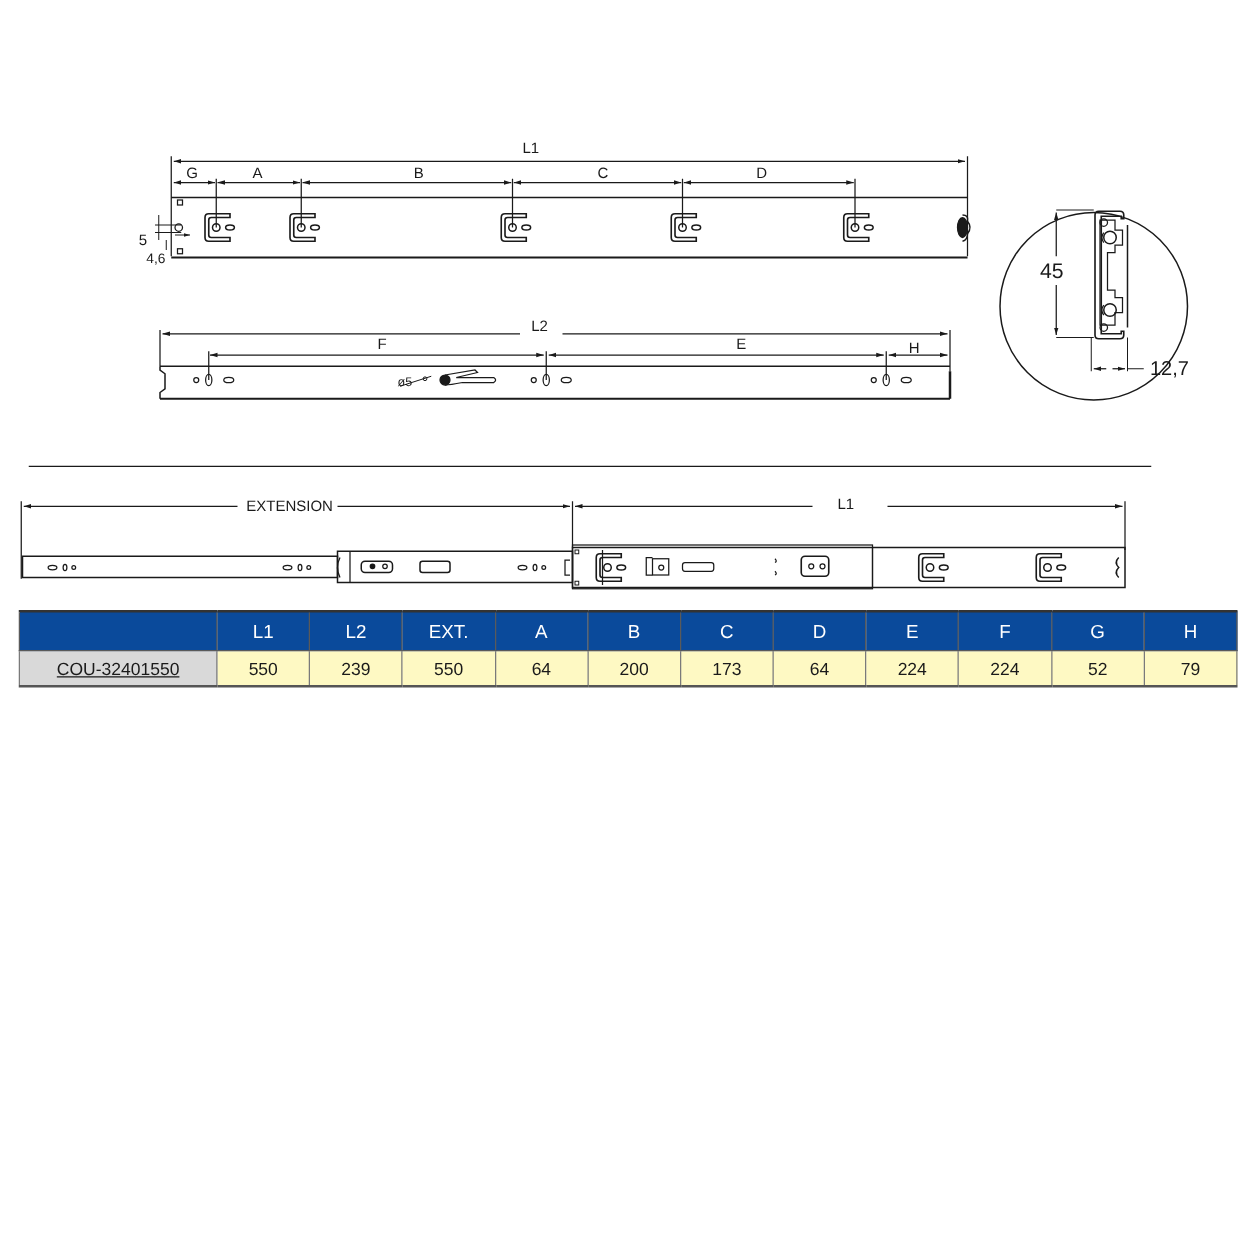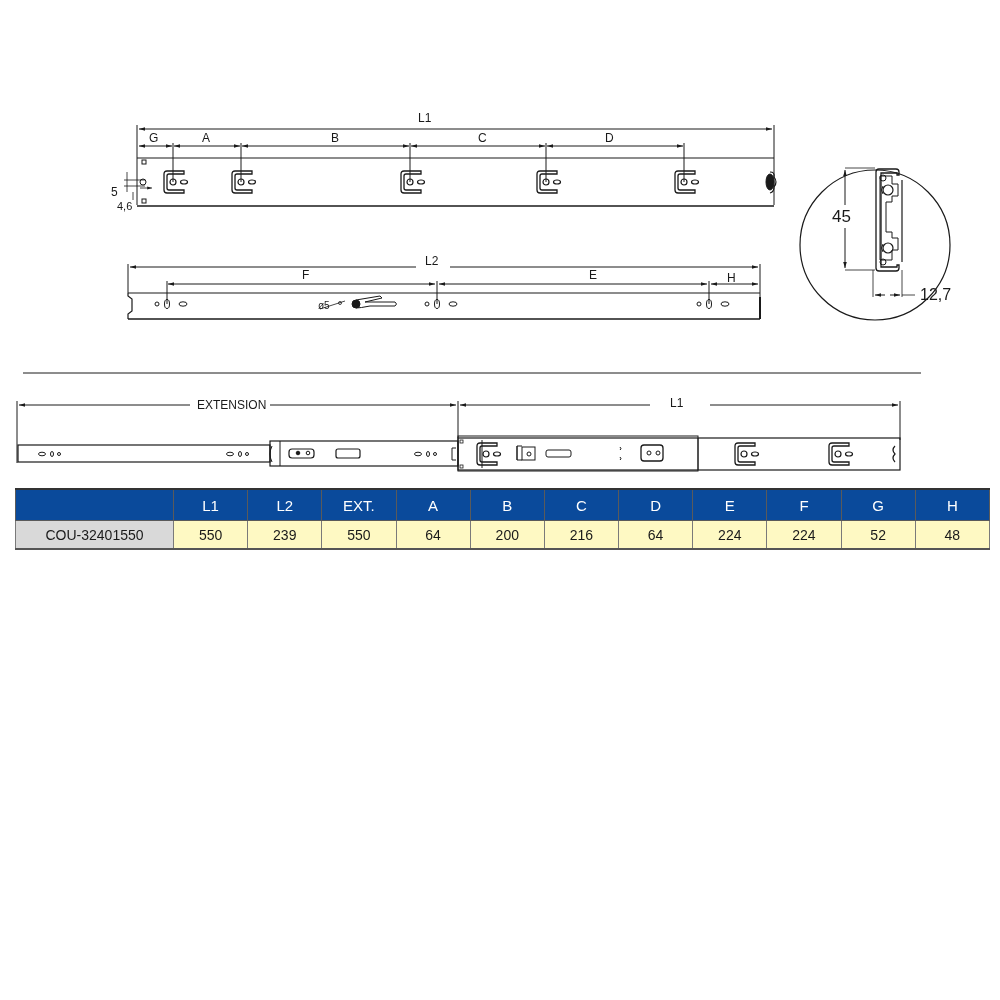--- a/index.html
+++ b/index.html
@@ -7,21 +7,21 @@
          font-family: "Liberation Sans", "DejaVu Sans", sans-serif; color: #1a1a1a; }
   svg text { font-family: "Liberation Sans", "DejaVu Sans", sans-serif; fill: #1a1a1a; }
   .drawing { position: absolute; left: 0; top: 0; width: 1000px; height: 480px; }
   .spec-table { position: absolute; left: 15px; top: 488px; width: 975px;
                 border-collapse: collapse; table-layout: fixed; }
   .spec-table th { background: #0a4a9b; color: #ffffff; font-weight: normal; font-size: 15px;
                    height: 28px; border: 1px solid #5a5a5a; border-top: 2px solid #333; text-align: center; }
   .spec-table td { background: #fef9c3; color: #1a1a1a; font-size: 14px; height: 25px;
                    border: 1px solid #7a7a7a; border-bottom: 2px solid #555; text-align: center; }
   .spec-table td.model { background: #d9d9d9; }
-  .spec-table th:first-child, .spec-table td:first-child { width: 155px; }
+  .spec-table th:first-child, .spec-table td:first-child { width: 155px; text-decoration: underline; }
 </style>
 </head>
 <body>
 
 <svg class="drawing" viewBox="0 0 1000 480" xmlns="http://www.w3.org/2000/svg">
   <defs>
     <marker id="arr" viewBox="0 0 10 10" refX="10" refY="5" markerWidth="6" markerHeight="6" orient="auto-start-reverse">
       <path d="M0,2 L10,5 L0,8 z" fill="#1a1a1a"></path>
     </marker>
     <g id="bracket">
@@ -208,21 +208,21 @@
     </tr>
   </thead>
   <tbody>
     <tr>
       <td class="model">COU-32401550</td>
       <td>550</td>
       <td>239</td>
       <td>550</td>
       <td>64</td>
       <td>200</td>
-      <td>216</td>
+      <td>173</td>
       <td>64</td>
       <td>224</td>
       <td>224</td>
       <td>52</td>
-      <td>48</td>
+      <td>79</td>
     </tr>
   </tbody>
 </table>
 
 </body></html>

